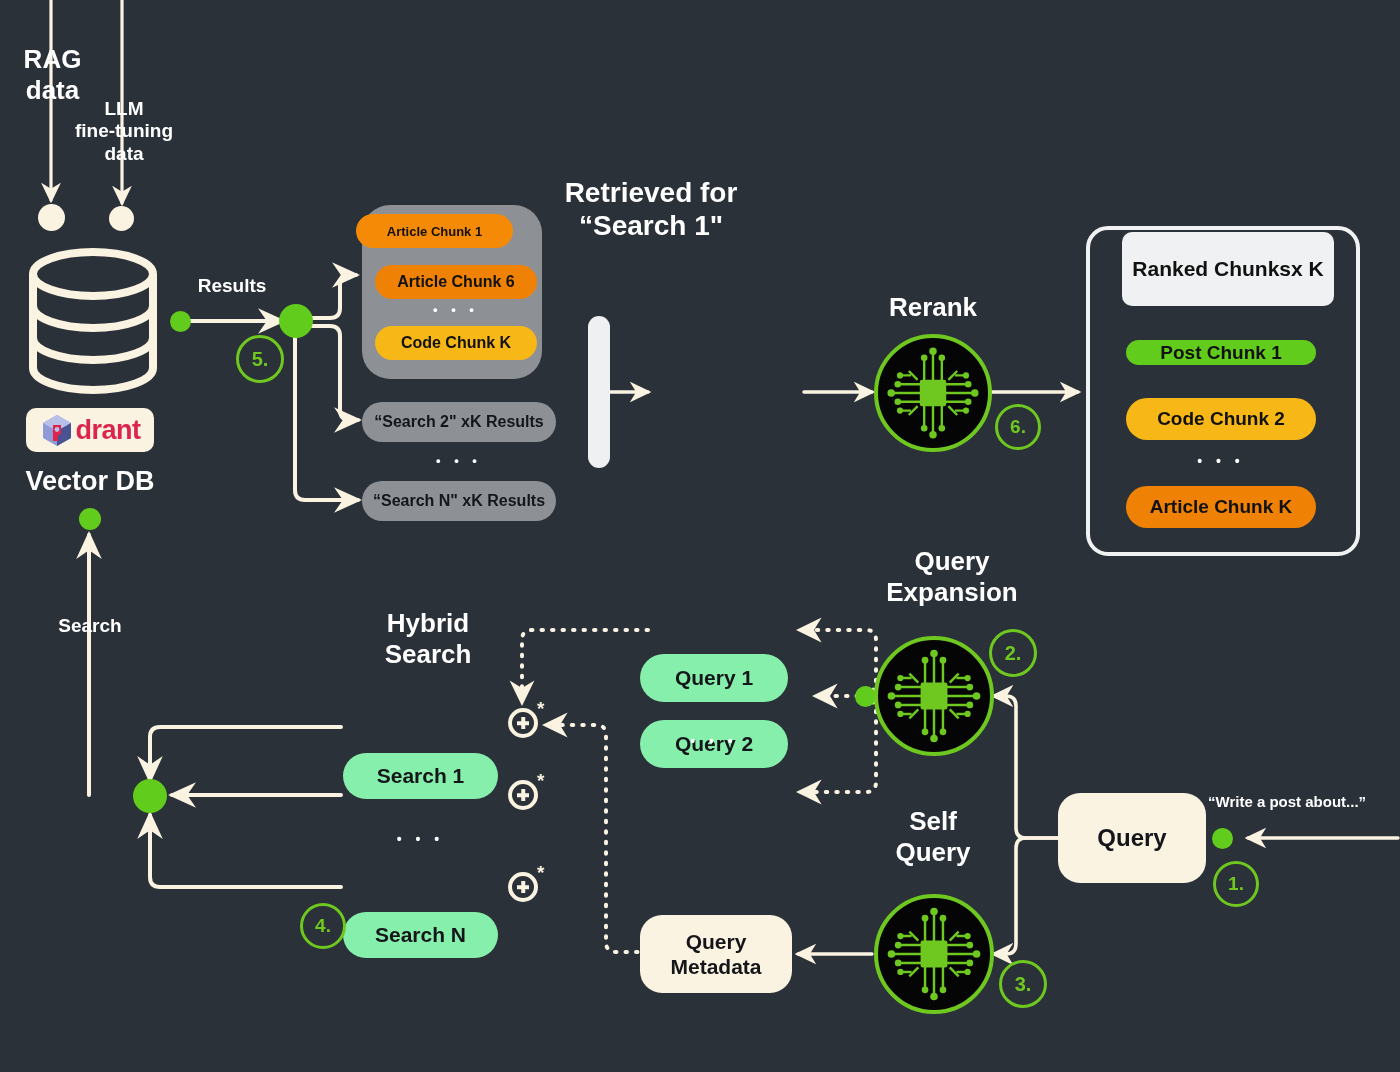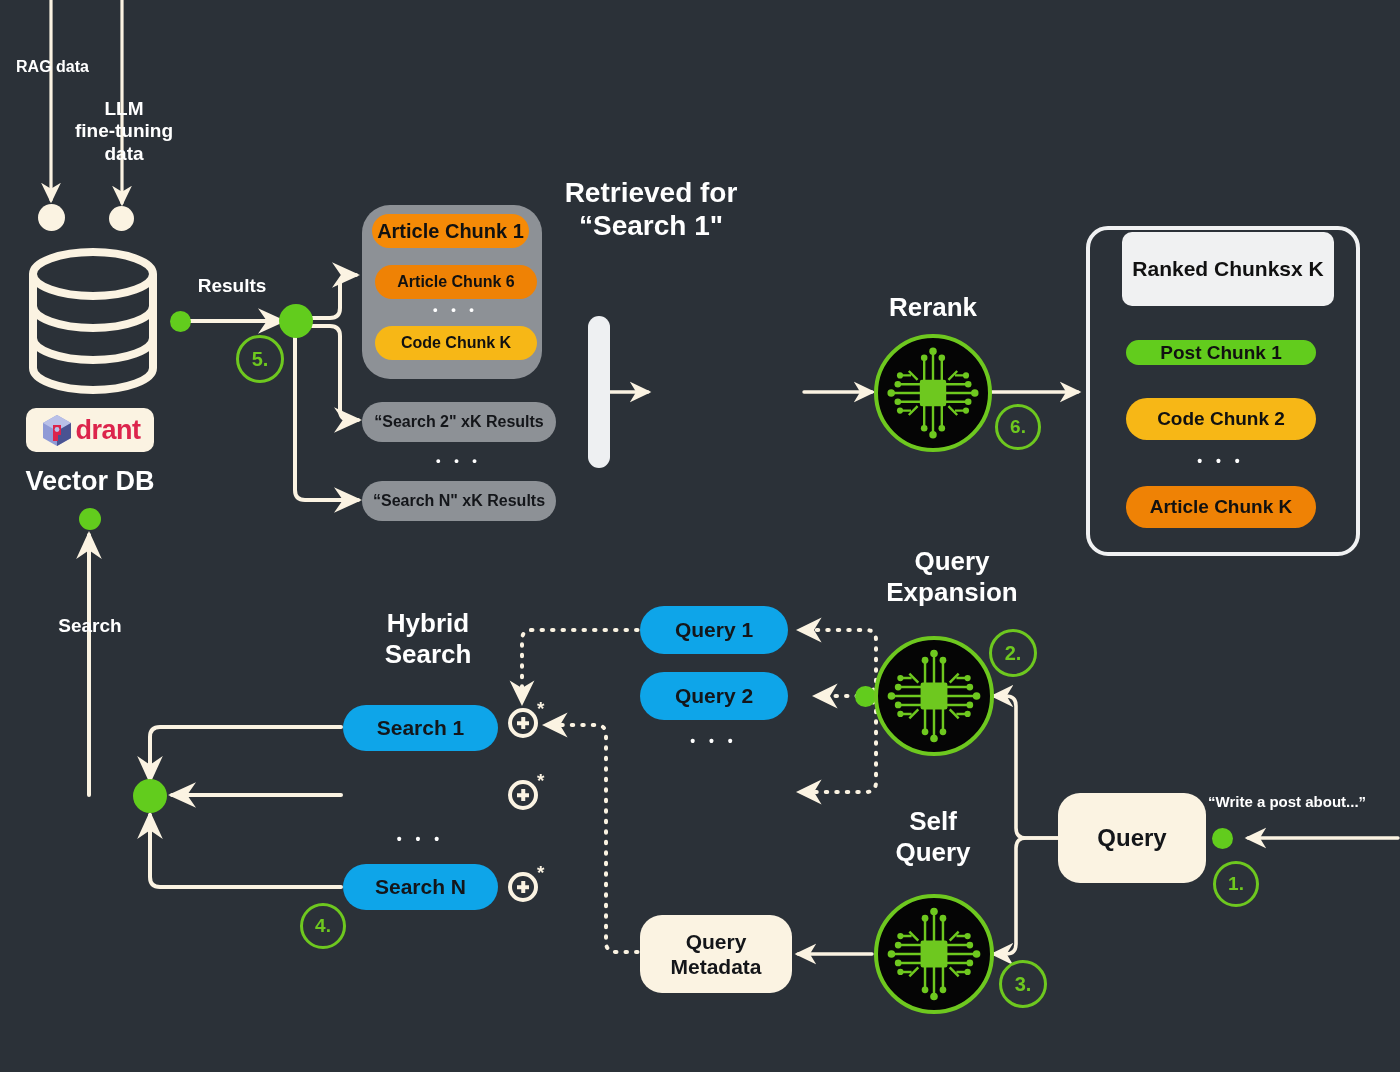--- a/index.html
+++ b/index.html
@@ -6,21 +6,21 @@
   #stage{
     position:relative;width:1400px;height:1072px;
     background:#2b3138;
     font-family:"Liberation Sans", sans-serif;
     overflow:hidden;
   }
   svg.wires{position:absolute;left:0;top:0;width:1400px;height:1072px;pointer-events:none;}
   .node{position:absolute;box-sizing:border-box;display:flex;align-items:center;justify-content:center;text-align:center;}
 
   
-  .pill-cream{background:#0ea5e9;color:#14161a;font-weight:700;border-radius:40px;}
+  .pill-cream{background:#86efac;color:#14161a;font-weight:700;border-radius:40px;margin-top:48px;}
   .box-cream{background:#fbf3e2;color:#14161a;font-weight:700;border-radius:18px;}
   .pill-gray{background:#8d9196;color:#14161a;font-weight:700;border-radius:40px;}
   .pill-orange{background:#f58a07;color:#111;font-weight:700;border-radius:40px;}
   .pill-orange-d{background:#ef8205;color:#111;font-weight:700;border-radius:40px;}
   .pill-amber{background:#f7b716;color:#111;font-weight:700;border-radius:40px;}
   .pill-green{background:#62cc1d;color:#111;font-weight:700;border-radius:40px;}
   .box-white{background:#f0f1f2;color:#111;font-weight:700;border-radius:10px;}
 
   .label{color:#ffffff;font-weight:700;position:absolute;text-align:center;line-height:1.18;}
 
@@ -104,21 +104,21 @@
       <path d="M862,692 L866,692 Q876,692 876,682 L876,640 Q876,630 866,630 L800,630" marker-end="url(#ah)"></path>
       <path d="M862,700 L866,700 Q876,700 876,710 L876,782 Q876,792 866,792 L800,792" marker-end="url(#ah)"></path>
     </g>
 
     <g fill="none" stroke="#fbf3e2" stroke-width="4" stroke-linecap="round" stroke-dasharray="1.5 9">
       <path d="M648,630 L532,630 Q522,630 522,640 L522,702" marker-end="url(#ah)"></path>
       <path d="M648,952 L616,952 Q606,952 606,942 L606,735 Q606,725 596,725 L546,725" marker-end="url(#ah)"></path>
     </g>
   </svg>
 
-  <div class="label" style="left:0px;top:58px;width:105px;font-size:16px;">RAG data</div>
+  <div class="label" style="left:0px;top:44px;width:105px;font-size:26px;">RAG data</div>
 
   <div class="label" style="left:58px;top:98px;width:132px;font-size:19px;">
     <span>LLM</span><br>
     <span>fine-tuning</span><br>
     <span>data</span>
   </div>
 
   <div class="dot-cream" style="left:38px;top:204px;width:27px;height:27px;"></div>
   <div class="dot-cream" style="left:109px;top:206px;width:25px;height:25px;"></div>
 
@@ -155,21 +155,21 @@
 
   <div class="badge" style="left:236px;top:335px;width:42px;height:42px;font-size:20px;">5.</div>
 
   <div class="label" style="left:546px;top:176px;width:210px;font-size:28px;">
     <span>Retrieved for</span><br>
     <span>“Search 1"</span>
   </div>
 
   <div class="group-gray" style="left:362px;top:205px;width:180px;height:174px;"></div>
 
-  <div class="node pill-orange" style="left:372px;top:214px;width:157px;height:34px;font-size:20px;">Article Chunk 1</div>
+  <div class="node pill-orange" style="left:356px;top:214px;width:157px;height:34px;font-size:13px;">Article Chunk 1</div>
   <div class="node pill-orange-d" style="left:375px;top:265px;width:162px;height:34px;font-size:16px;">Article Chunk 6</div>
   <div class="ellipsis" style="left:375px;top:302px;width:162px;text-align:center;font-size:13px;">• • •</div>
   <div class="node pill-amber" style="left:375px;top:326px;width:162px;height:34px;font-size:16px;">Code Chunk K</div>
 
   <div class="node pill-gray" style="left:362px;top:402px;width:194px;height:40px;font-size:16px;">“Search 2" xK Results</div>
   <div class="ellipsis" style="left:362px;top:453px;width:194px;text-align:center;font-size:13px;">• • •</div>
   <div class="node pill-gray" style="left:362px;top:481px;width:194px;height:40px;font-size:16px;">“Search N" xK Results</div>
 
   <div style="position:absolute;left:588px;top:316px;width:22px;height:152px;background:#eef0f2;border-radius:11px;"></div>
 

